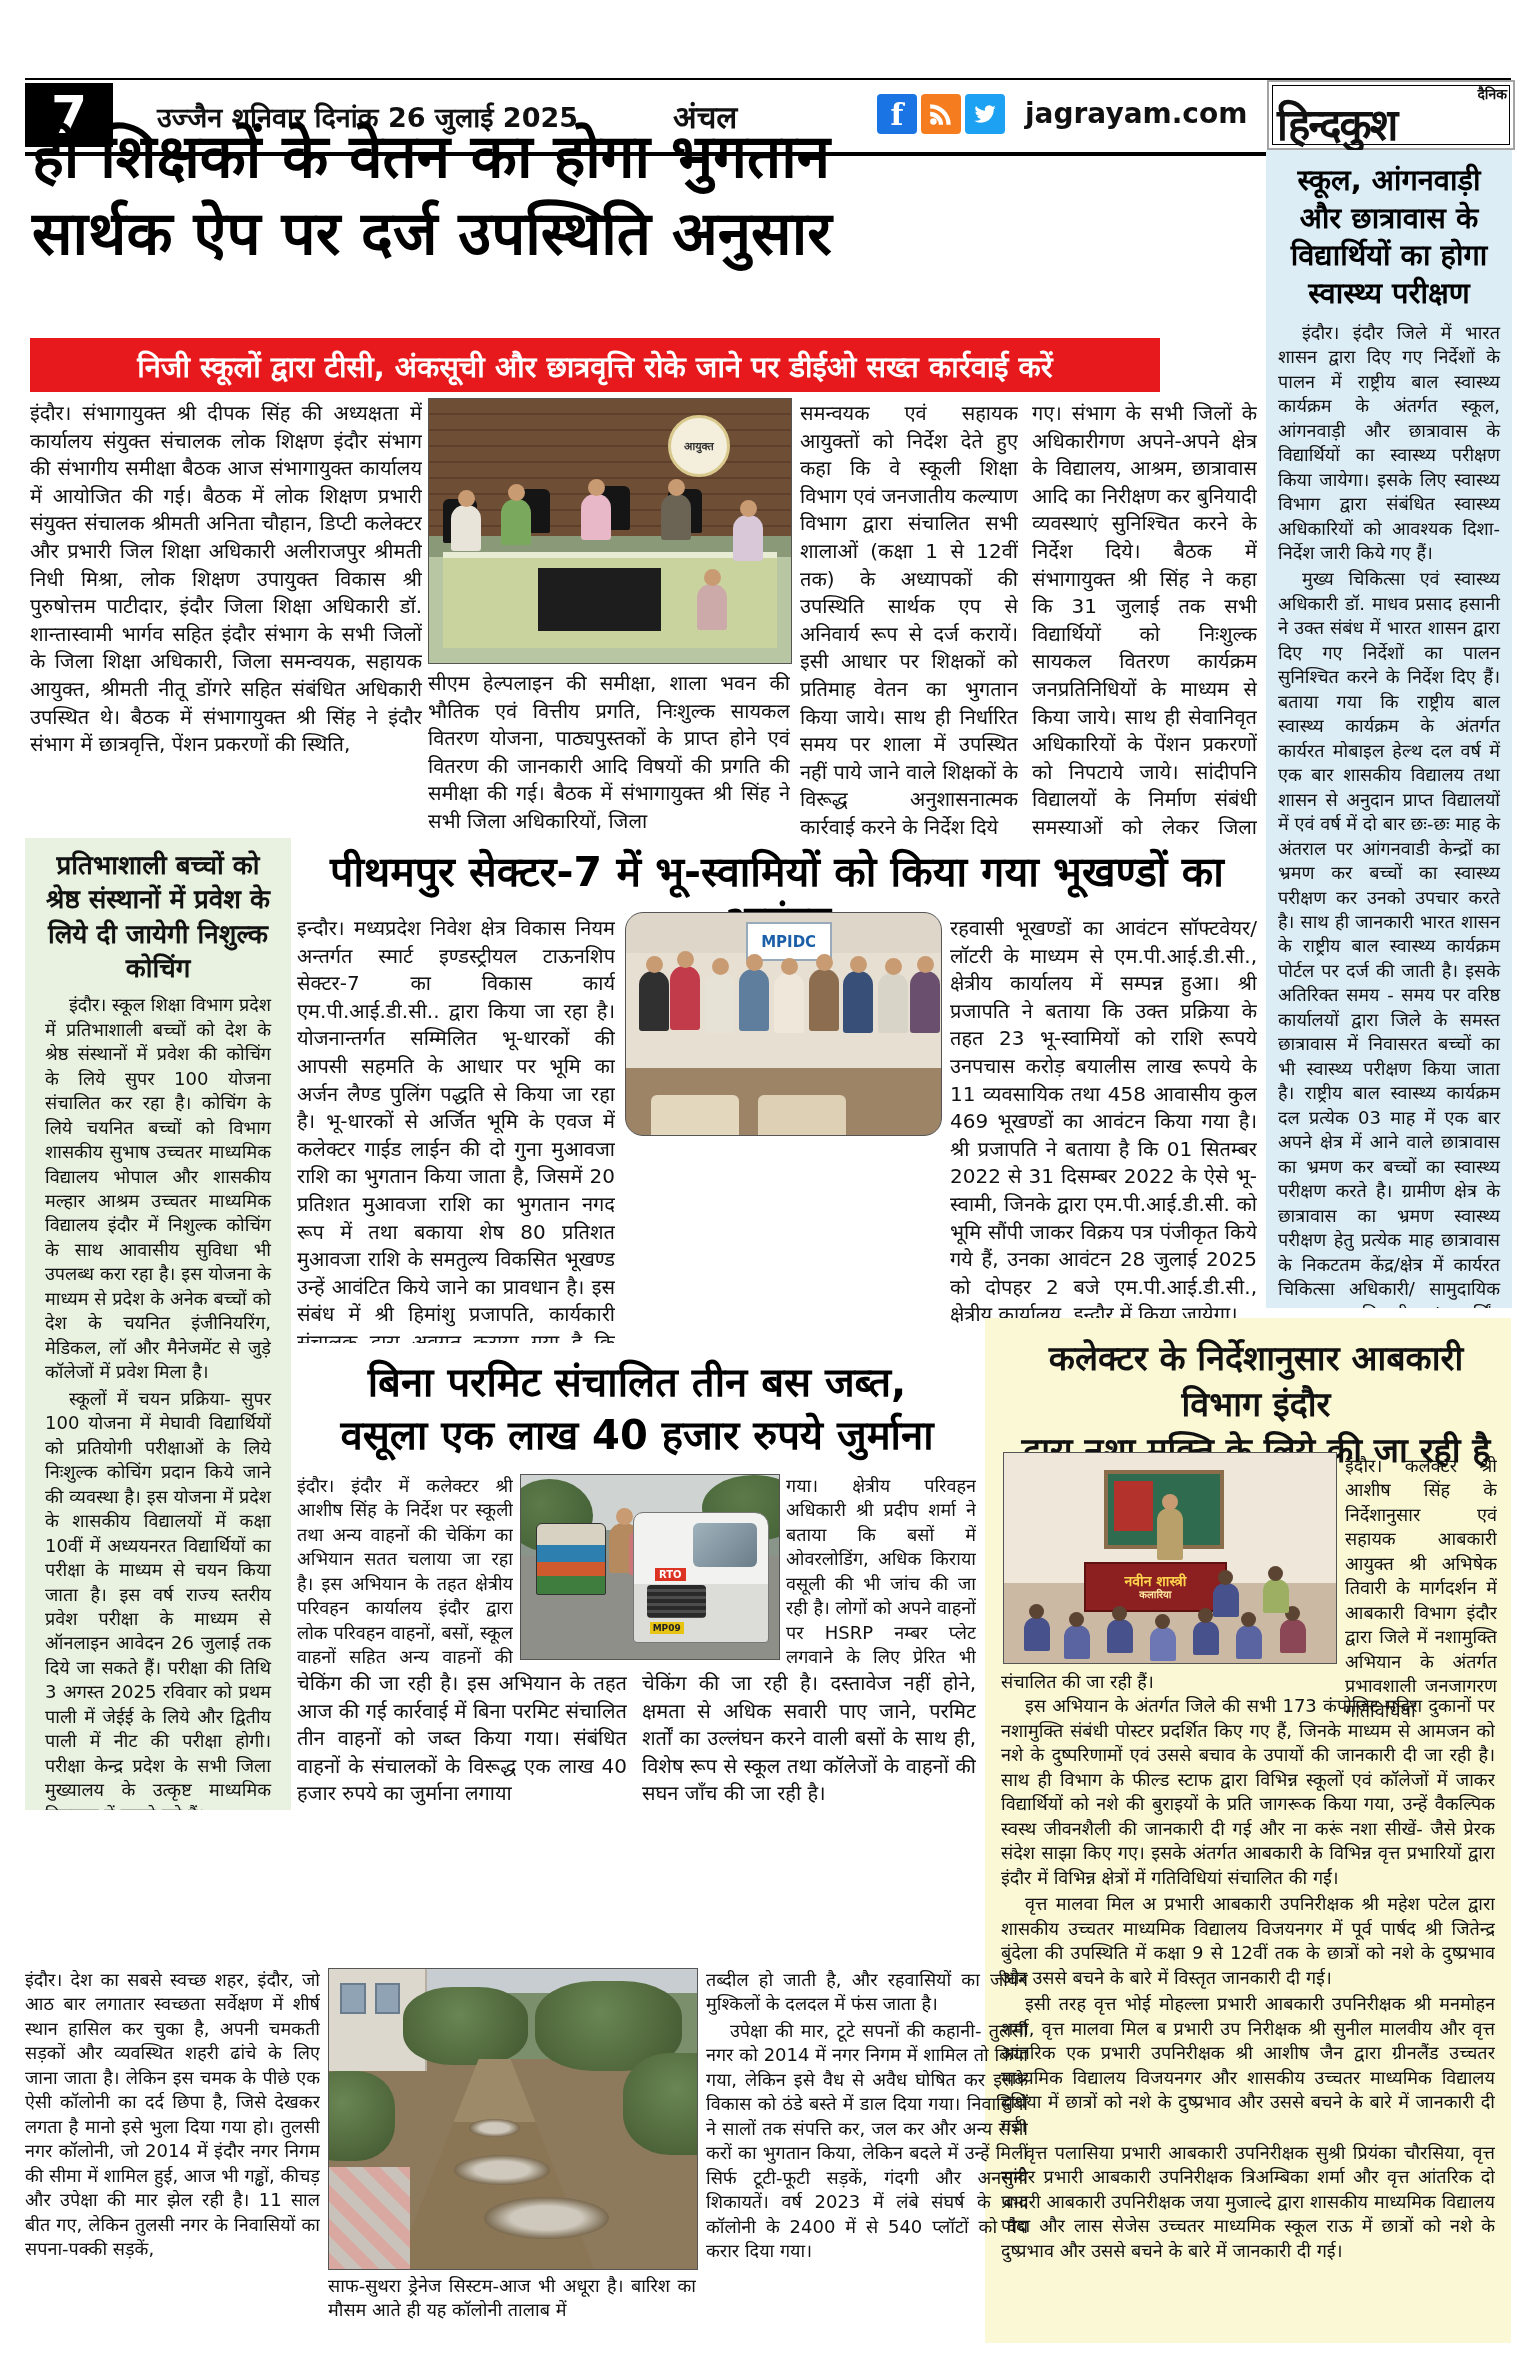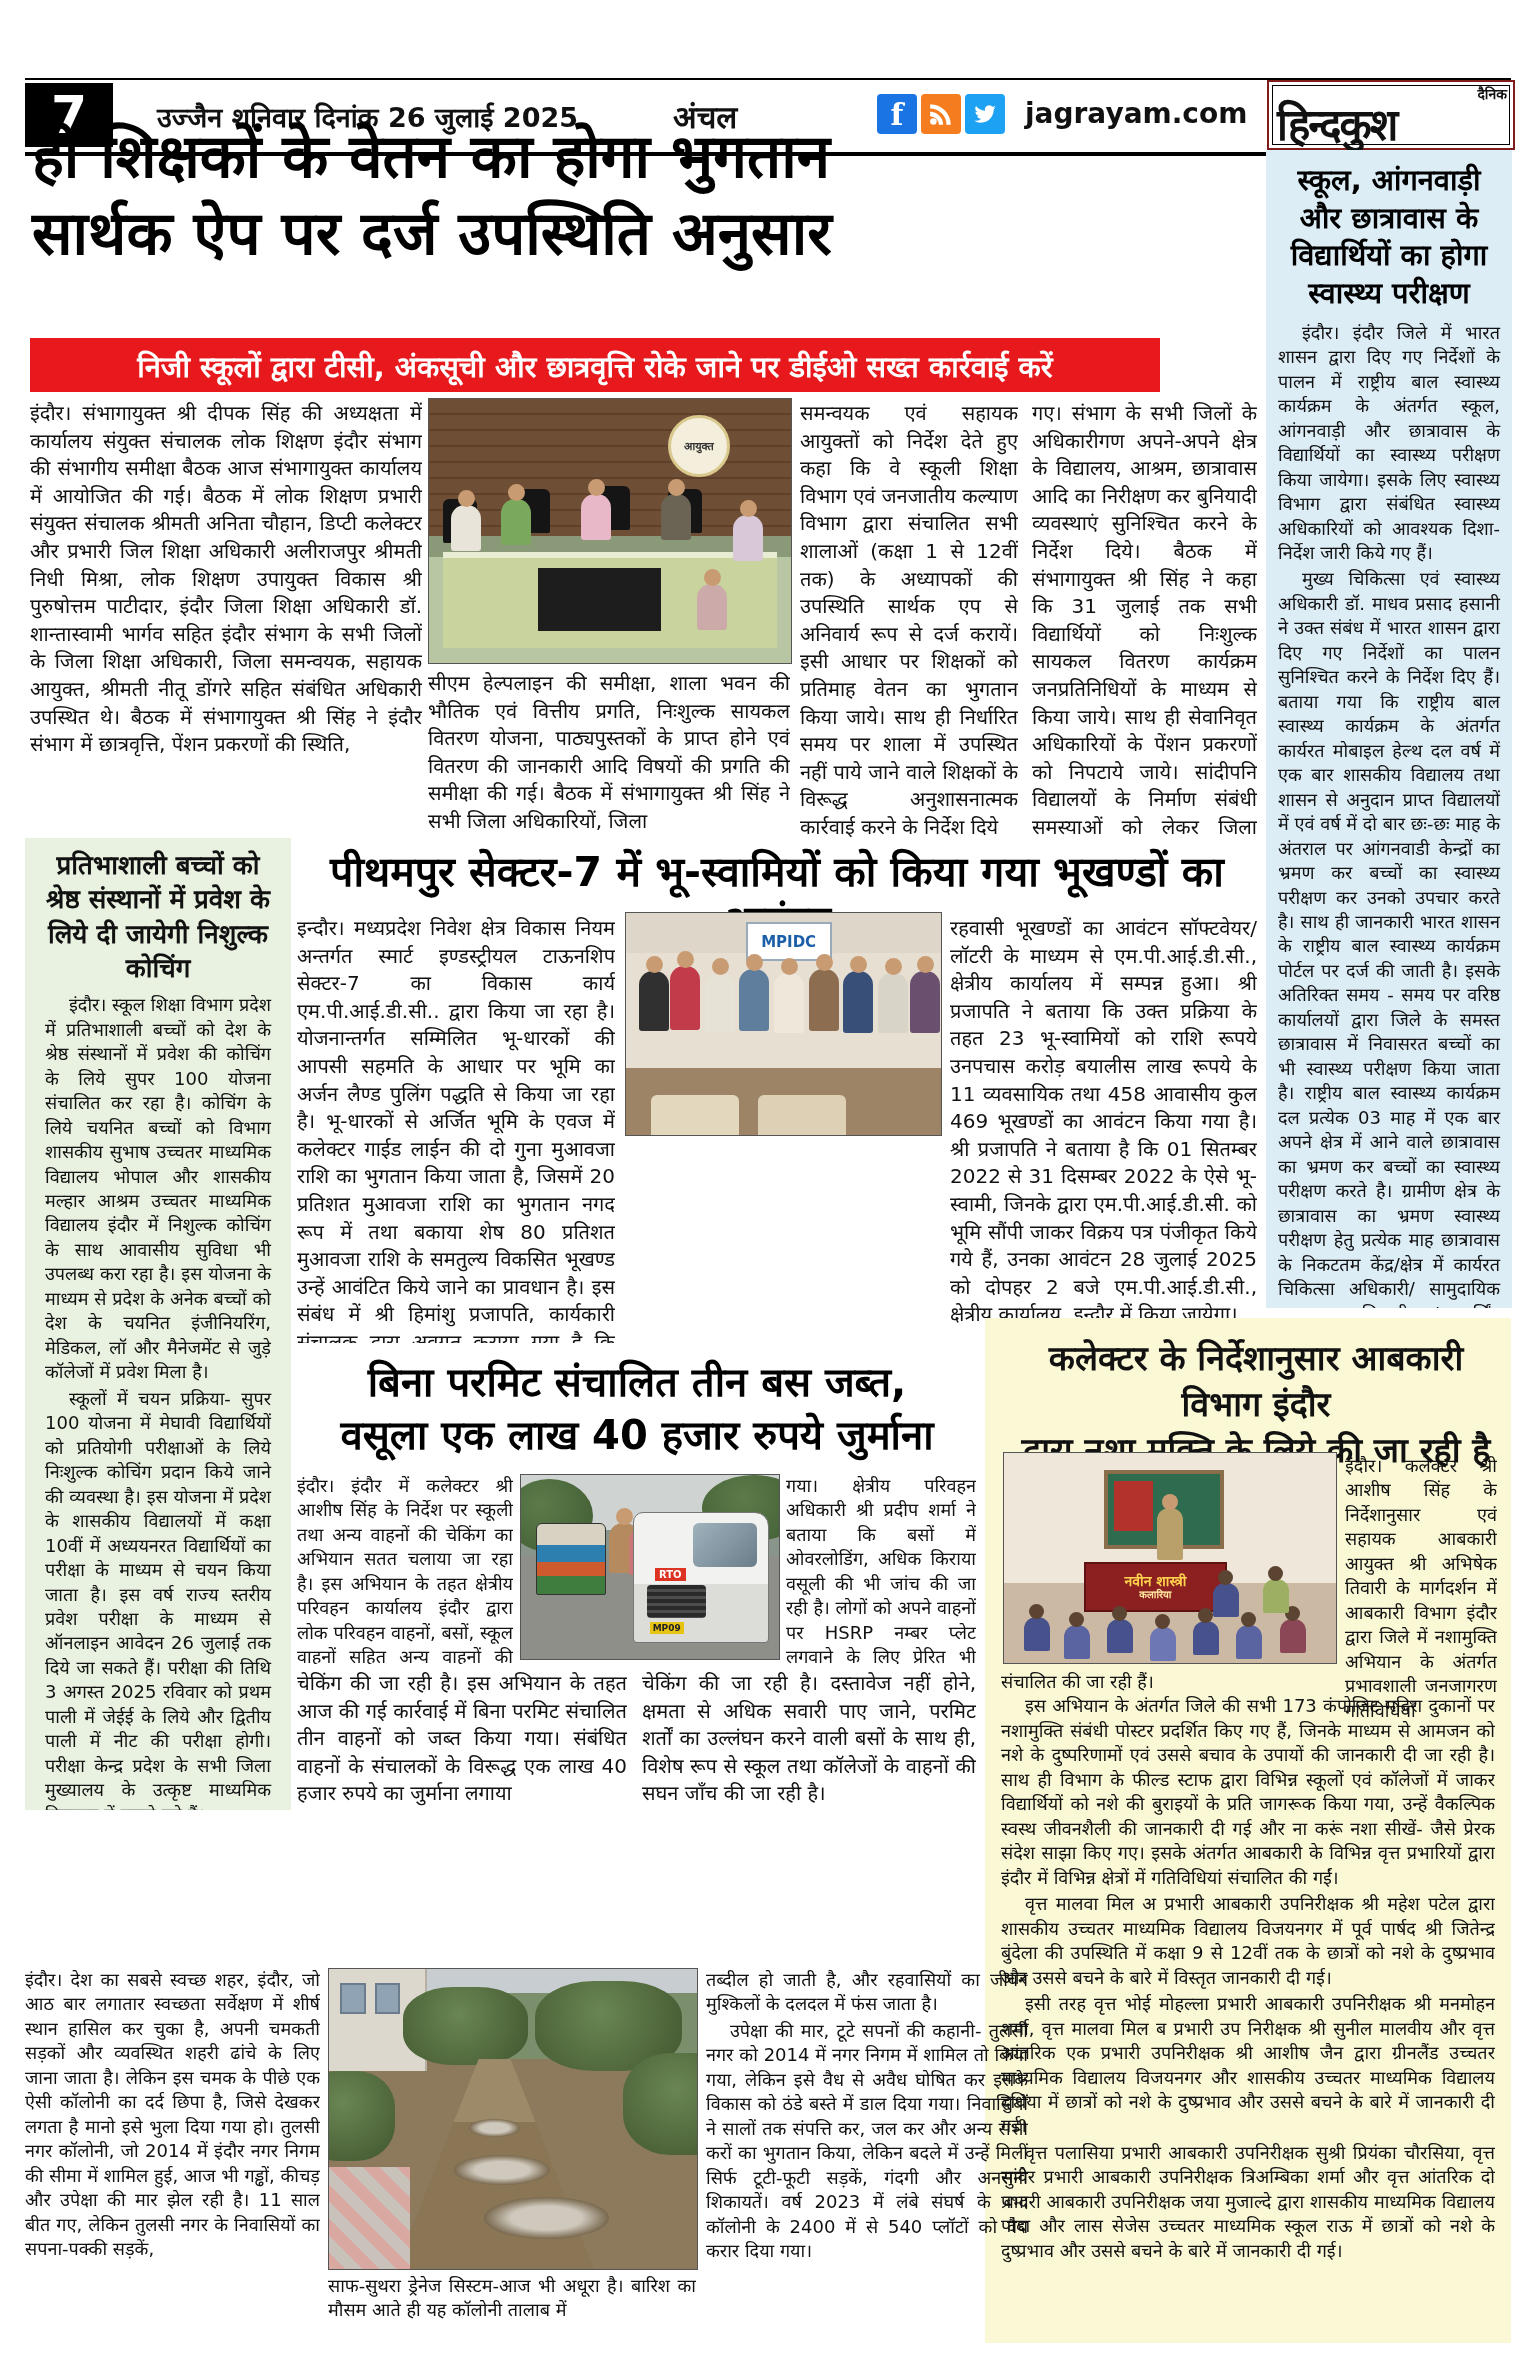--- a/index.html
+++ b/index.html
@@ -13,21 +13,21 @@
   .header{left:25px;top:78px;width:1486px;height:72px;border-top:2px solid #000;border-bottom:4px solid #000;background:#fff;}
   .pagenum{left:0;top:3px;width:88px;height:64px;background:#000;color:#fff;font-size:52px;font-weight:bold;
            display:flex;align-items:center;justify-content:center;}
   .dateline{left:102px;top:18px;font-size:27px;font-weight:bold;white-space:nowrap;margin-left:30px;}
   .section-title{left:648px;top:15px;font-size:31px;font-weight:bold;}
   .social{top:14px;width:40px;height:40px;border-radius:4px;display:flex;align-items:center;justify-content:center;}
   .fb{left:852px;background:#1b74e4;color:#fff;font-size:30px;font-weight:bold;font-family:"DejaVu Serif",serif;}
   .rss{left:896px;background:#f57d20;}
   .tw{left:940px;background:#1da1f2;}
   .website{left:1000px;top:17px;font-size:28px;font-weight:bold;}
-  .masthead{left:1242px;top:0px;width:244px;height:66px;border:2px solid #7f1d1d;box-shadow:inset 0 0 0 3px #fff,inset 0 0 0 4px #000;background:#fff;}
+  .masthead{left:1242px;top:0px;width:244px;height:66px;border:2px solid #a3a3a3;box-shadow:inset 0 0 0 3px #fff,inset 0 0 0 4px #000;background:#fff;}
   .masthead .daily{position:absolute;right:6px;top:2px;font-size:14px;font-weight:bold;}
   .masthead .brand{position:absolute;left:8px;top:12px;font-size:42px;font-weight:bold;letter-spacing:-2px;transform:scaleY(1.05);}
   
   .lead-headline{left:32px;top:118px;width:1225px;font-size:60px;line-height:1.28;font-weight:bold;color:#000;}
   .red-bar{left:30px;top:338px;width:1130px;height:54px;background:#e8191d;color:#fff;font-size:29px;font-weight:bold;
            display:flex;align-items:center;justify-content:center;}
   .bodytxt{font-size:20px;line-height:1.38;}
   .smalltxt{font-size:18px;line-height:1.36;}
   
   .photo{overflow:hidden;border:1px solid #555;}
@@ -147,21 +147,21 @@
   <div class="abs greenbox hidden-of">
     <h2>प्रतिभाशाली बच्चों को श्रेष्ठ संस्थानों में प्रवेश के लिये दी जायेगी निशुल्क कोचिंग</h2>
     <div class="smalltxt just para">इंदौर। स्कूल शिक्षा विभाग प्रदेश में प्रतिभाशाली बच्चों को देश के श्रेष्ठ संस्थानों में प्रवेश की कोचिंग के लिये सुपर 100 योजना संचालित कर रहा है। कोचिंग के लिये चयनित बच्चों को विभाग शासकीय सुभाष उच्चतर माध्यमिक विद्यालय भोपाल और शासकीय मल्हार आश्रम उच्चतर माध्यमिक विद्यालय इंदौर में निशुल्क कोचिंग के साथ आवासीय सुविधा भी उपलब्ध करा रहा है। इस योजना के माध्यम से प्रदेश के अनेक बच्चों को देश के चयनित इंजीनियरिंग, मेडिकल, लॉ और मैनेजमेंट से जुड़े कॉलेजों में प्रवेश मिला है।</div>
     <div class="smalltxt just para">स्कूलों में चयन प्रक्रिया- सुपर 100 योजना में मेघावी विद्यार्थियों को प्रतियोगी परीक्षाओं के लिये निःशुल्क कोचिंग प्रदान किये जाने की व्यवस्था है। इस योजना में प्रदेश के शासकीय विद्यालयों में कक्षा 10वीं में अध्ययनरत विद्यार्थियों का परीक्षा के माध्यम से चयन किया जाता है। इस वर्ष राज्य स्तरीय प्रवेश परीक्षा के माध्यम से ऑनलाइन आवेदन 26 जुलाई तक दिये जा सकते हैं। परीक्षा की तिथि 3 अगस्त 2025 रविवार को प्रथम पाली में जेईई के लिये और द्वितीय पाली में नीट की परीक्षा होगी। परीक्षा केन्द्र प्रदेश के सभी जिला मुख्यालय के उत्कृष्ट माध्यमिक विद्यालय में बनाये गये हैं।</div>
   </div>
 
   <div class="abs story-headline" style="left:297px;top:848px;width:960px;font-size:41px;line-height:1.2;">पीथमपुर सेक्टर-7 में भू-स्वामियों को किया गया भूखण्डों का आवंटन</div>
 
   <div class="abs bodytxt just hidden-of" style="left:297px;top:915px;width:318px;height:428px;">इन्दौर। मध्यप्रदेश निवेश क्षेत्र विकास नियम अन्तर्गत स्मार्ट इण्डस्ट्रीयल टाऊनशिप सेक्टर-7 का विकास कार्य एम.पी.आई.डी.सी.. द्वारा किया जा रहा है। योजनान्तर्गत सम्मिलित भू-धारकों की आपसी सहमति के आधार पर भूमि का अर्जन लैण्ड पुलिंग पद्धति से किया जा रहा है। भू-धारकों से अर्जित भूमि के एवज में कलेक्टर गाईड लाईन की दो गुना मुआवजा राशि का भुगतान किया जाता है, जिसमें 20 प्रतिशत मुआवजा राशि का भुगतान नगद रूप में तथा बकाया शेष 80 प्रतिशत मुआवजा राशि के समतुल्य विकसित भूखण्ड उन्हें आवंटित किये जाने का प्रावधान है। इस संबंध में श्री हिमांशु प्रजापति, कार्यकारी संचालक द्वारा अवगत कराया गया है कि स्मार्ट</div>
 
-  <div class="abs photo ph-mpidc" style="left:625px;top:912px;width:315px;height:222px;">
+  <div class="abs photo ph-mpidc" style="left:625px;top:912px;width:315px;height:222px;border-radius:18px;">
     <div class="signboard">
         <span>MPIDC</span>
       </div>
     <div class="person" style="left:4%;top:26%;background:#303030;height:60px;"></div>
     <div class="person" style="left:14%;top:24%;background:#c23b4a;height:64px;"></div>
     <div class="person" style="left:25%;top:27%;background:#e7e2d6;height:60px;"></div>
     <div class="person" style="left:36%;top:25%;background:#5f7d9c;height:62px;"></div>
     <div class="person" style="left:47%;top:27%;background:#efe8da;height:60px;"></div>
     <div class="person" style="left:58%;top:25%;background:#8c6d4f;height:62px;"></div>
     <div class="person" style="left:69%;top:26%;background:#384f78;height:62px;"></div>

